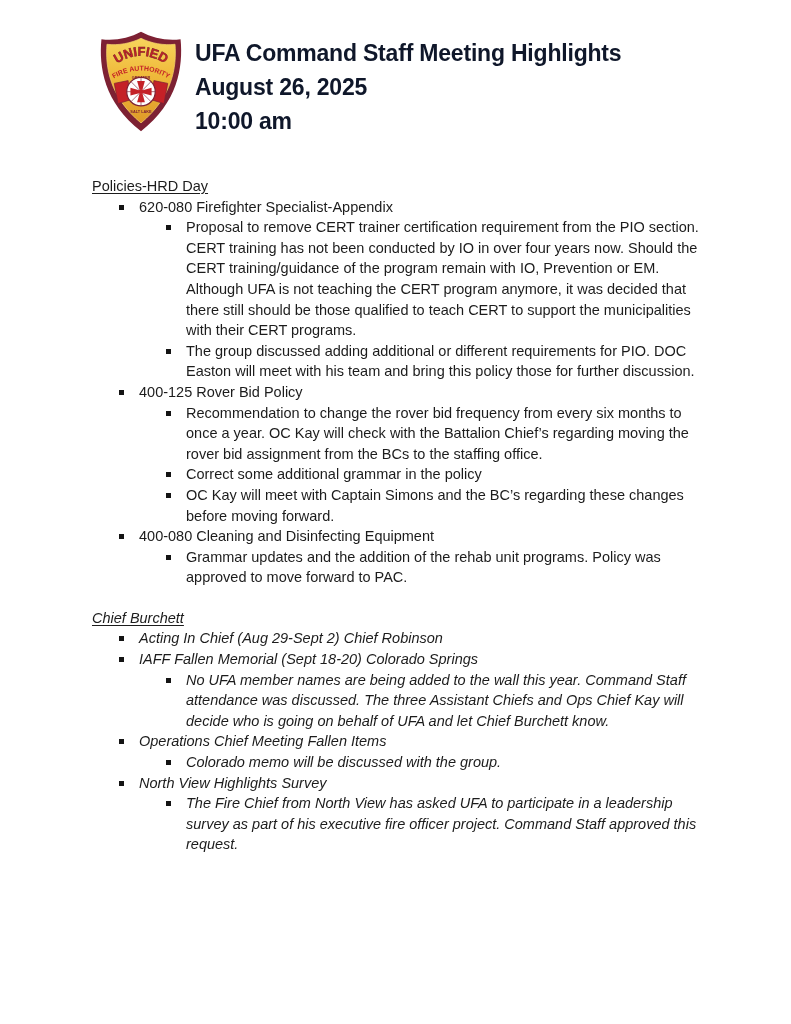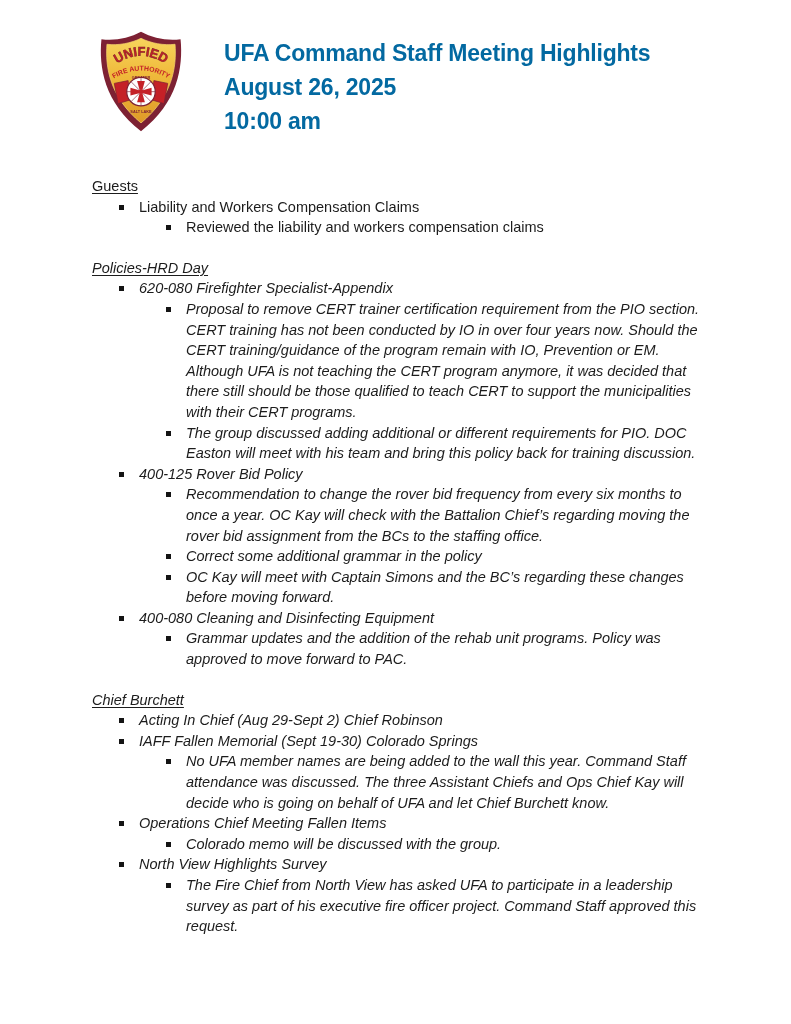--- a/index.html
+++ b/index.html
@@ -5,21 +5,21 @@
   html,body{margin:0;padding:0;background:#ffffff;}
   .page{
     width:791px;height:1024px;background:#ffffff;position:relative;
     font-family:"Liberation Sans",sans-serif;color:#1c1c1c;overflow:hidden;
   }
   
   .header{display:flex;align-items:flex-start;padding:30px 0 0 95px;}
   .logo{width:92px;height:104px;flex:0 0 auto;}
   .titleblock{margin-left:8px;padding-top:6px;}
   .titleblock div{
-    font-weight:700;font-size:23px;line-height:34px;letter-spacing:-0.2px;color:#0369a1;margin-left:29px;
+    font-weight:700;font-size:23px;line-height:34px;letter-spacing:-0.2px;color:#0f172a;
   }
   
   .content{padding:0 88px 0 92px;margin-top:38px;font-size:14.5px;line-height:20.6px;}
   .heading{text-decoration:underline;text-underline-offset:2px;color:#1c1c1c;}
   .section + .section{margin-top:20px;font-style:italic;}
   ul{list-style:none;margin:0;padding:0;}
   .lvl1{margin-left:26px;}
   .lvl2{margin-left:47px;}
   .row{display:flex;}
   .marker{flex:0 0 21px;position:relative;}
@@ -75,57 +75,38 @@
     <div class="titleblock">
       <div>UFA Command Staff Meeting Highlights</div>
       <div>August 26, 2025</div>
       <div>10:00 am</div>
     </div>
   </div>
 
   <div class="content">
     <div>
         <section class="section">
-          <div class="heading">Guests</div>
-          <ul class="lvl1">
-            <li>
-              <div class="row">
-                <span class="marker"></span>
-                <span class="txt">Liability and Workers Compensation Claims</span>
-              </div>
-              <ul class="lvl2">
-                <li>
-                  <div class="row">
-                    <span class="marker"></span>
-                    <span class="txt">Reviewed the liability and workers compensation claims</span>
-                  </div>
-                </li>
-              </ul>
-            </li>
-          </ul>
-        </section>
-        <section class="section">
           <div class="heading">Policies-HRD Day</div>
           <ul class="lvl1">
             <li>
               <div class="row">
                 <span class="marker"></span>
                 <span class="txt">620-080 Firefighter Specialist-Appendix</span>
               </div>
               <ul class="lvl2">
                 <li>
                   <div class="row">
                     <span class="marker"></span>
                     <span class="txt">Proposal to remove CERT trainer certification requirement from the PIO section. CERT training has not been conducted by IO in over four years now. Should the CERT training/guidance of the program remain with IO, Prevention or EM. Although UFA is not teaching the CERT program anymore, it was decided that there still should be those qualified to teach CERT to support the municipalities with their CERT programs.</span>
                   </div>
                 </li>
                 <li>
                   <div class="row">
                     <span class="marker"></span>
-                    <span class="txt">The group discussed adding additional or different requirements for PIO. DOC Easton will meet with his team and bring this policy back for training discussion.</span>
+                    <span class="txt">The group discussed adding additional or different requirements for PIO. DOC Easton will meet with his team and bring this policy those for further discussion.</span>
                   </div>
                 </li>
               </ul>
             </li>
             <li>
               <div class="row">
                 <span class="marker"></span>
                 <span class="txt">400-125 Rover Bid Policy</span>
               </div>
               <ul class="lvl2">
@@ -170,21 +151,21 @@
           <ul class="lvl1">
             <li>
               <div class="row">
                 <span class="marker"></span>
                 <span class="txt">Acting In Chief (Aug 29-Sept 2) Chief Robinson</span>
               </div>
             </li>
             <li>
               <div class="row">
                 <span class="marker"></span>
-                <span class="txt">IAFF Fallen Memorial (Sept 19-30) Colorado Springs</span>
+                <span class="txt">IAFF Fallen Memorial (Sept 18-20) Colorado Springs</span>
               </div>
               <ul class="lvl2">
                 <li>
                   <div class="row">
                     <span class="marker"></span>
                     <span class="txt">No UFA member names are being added to the wall this year. Command Staff attendance was discussed. The three Assistant Chiefs and Ops Chief Kay will decide who is going on behalf of UFA and let Chief Burchett know.</span>
                   </div>
                 </li>
               </ul>
             </li>

